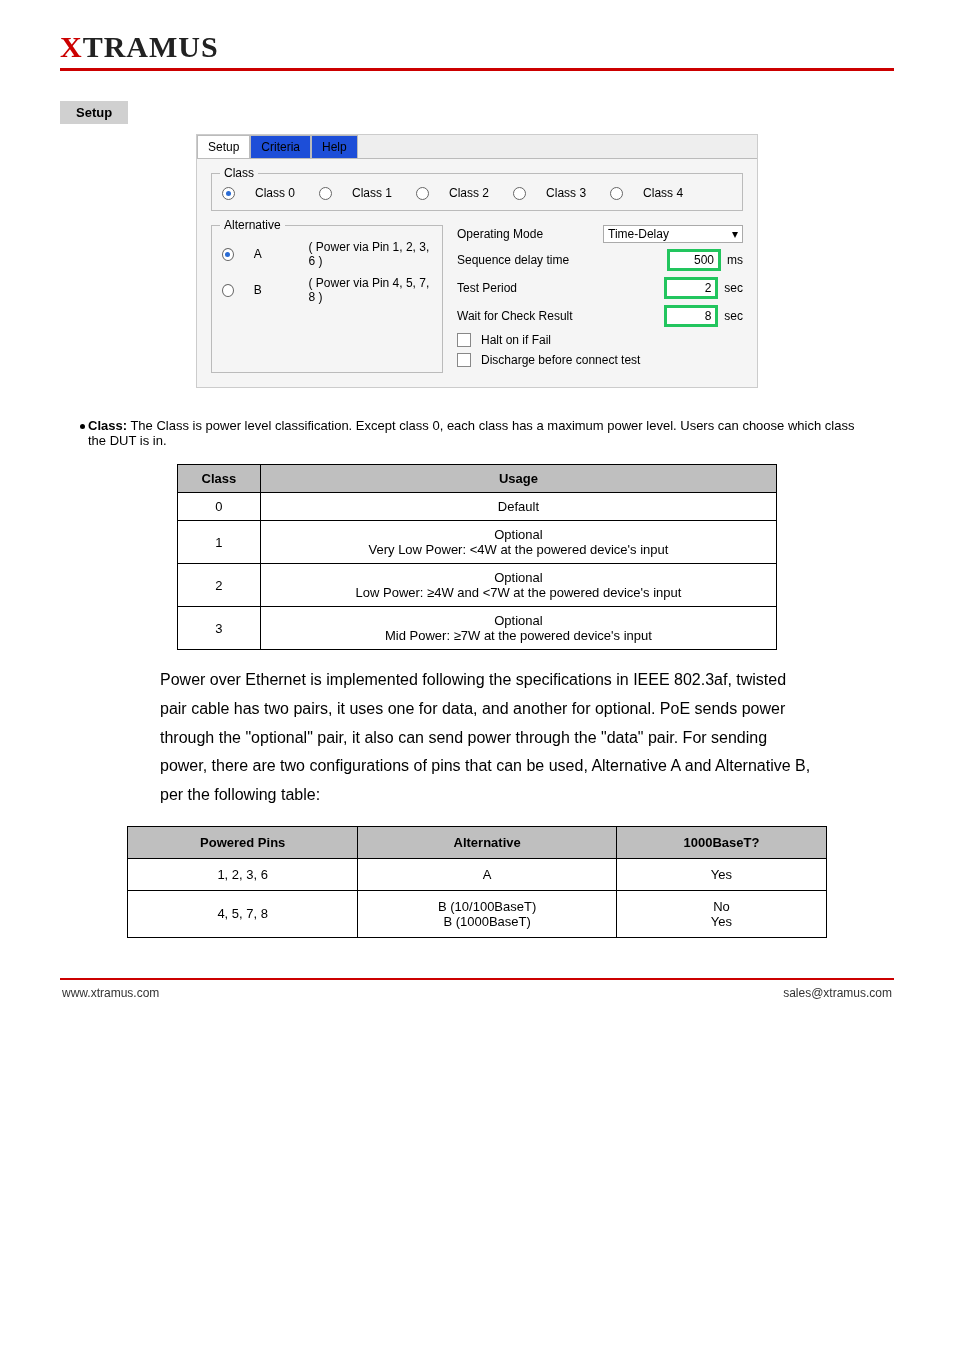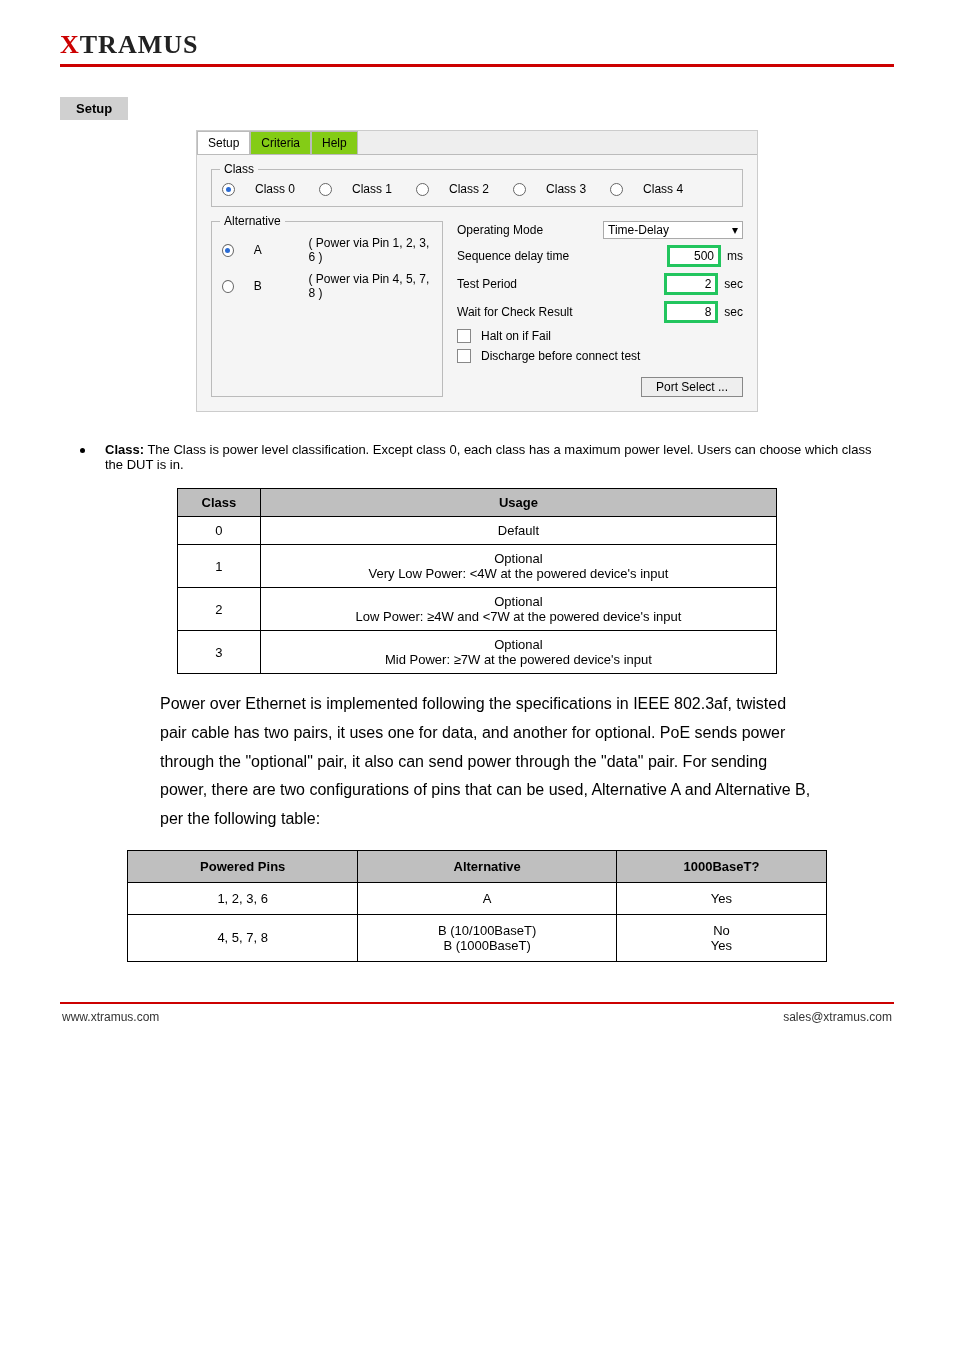--- a/index.html
+++ b/index.html
@@ -12,21 +12,21 @@
     width: 954px;
   }
   .page {
     padding: 30px 60px 20px 60px;
   }
   .logo-row {
     margin-bottom: 4px;
   }
   .logo-text {
     font-family: "Times New Roman", serif;
-    font-size: 26px;
+    font-size: 30px;
     font-weight: bold;
     letter-spacing: 1px;
     color: #222;
   }
   .logo-x {
     color: #c00;
     font-weight: bold;
   }
   .red-hr {
     height: 3px;
@@ -62,21 +62,21 @@
   }
   .tabbar {
     display: flex;
     background: #eee;
     border-bottom: 1px solid #bbb;
   }
   .tab {
     padding: 4px 10px;
     border: 1px solid #bbb;
     border-bottom: none;
-    background: #84cc16;
+    background: #1d4ed8;
   }
   .tab.active {
     background: #fff;
   }
   .fieldset {
     border: 1px solid #bbb;
     margin: 14px;
     padding: 6px 10px 10px 10px;
     position: relative;
   }
@@ -164,21 +164,21 @@
     border: 1px solid #888;
     padding: 2px 14px;
     background: #eee;
     display: inline-block;
     margin-top: 8px;
     float: right;
   }
   .bullet-row {
     display: flex;
     align-items: flex-start;
-    gap: 20px;
+    gap: 3px;
     margin: 0 20px 10px 20px;
     font-size: 13px;
   }
   .bullet-dot {
     width: 5px; height: 5px;
     background: #000;
     border-radius: 50%;
     margin-top: 6px;
     flex-shrink: 0;
   }
@@ -317,23 +317,20 @@
             <span>sec</span>
           </div>
           <div class="param-row">
             <span class="chk"></span>
             <span>Halt on if Fail</span>
           </div>
           <div class="param-row">
             <span class="chk"></span>
             <span>Discharge before connect test</span>
           </div>
-          <div style="overflow:hidden">
-            <span class="port-btn">Port Select ...</span>
-          </div>
         </div>
       </div>
     </div>
   </div>
 
   
   <div class="bullet-row">
     <span class="bullet-dot"></span>
     <span>
       <b>Class:</b>

